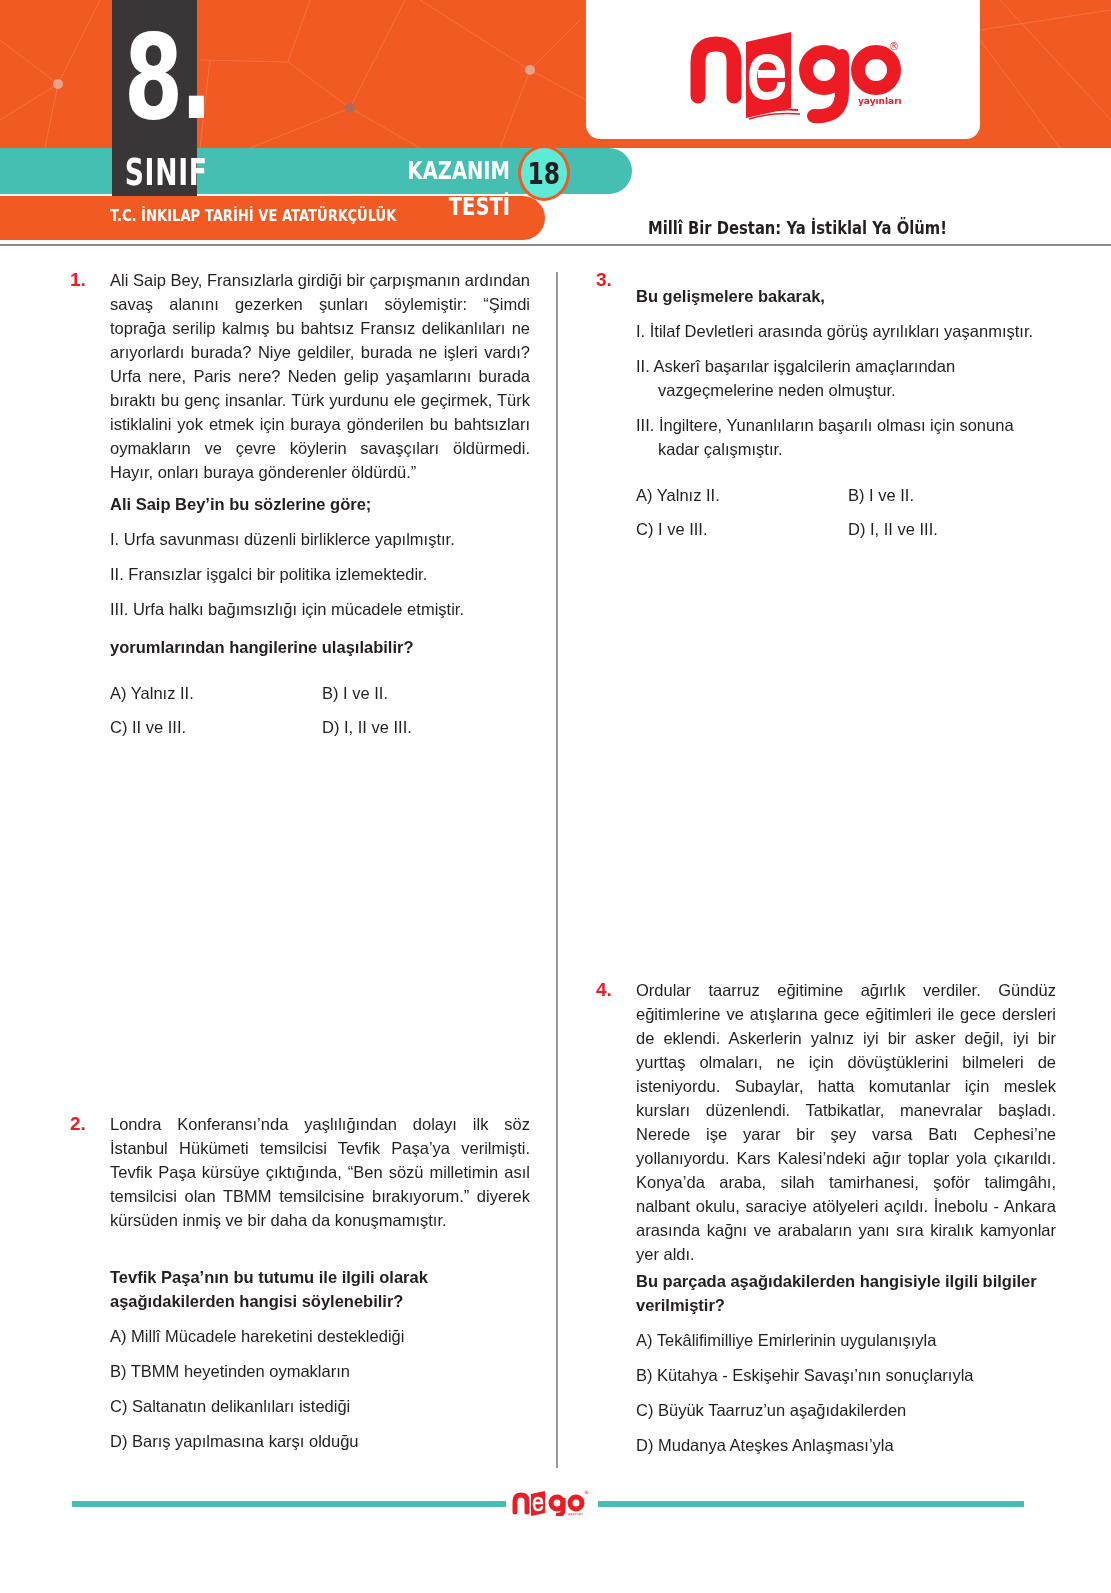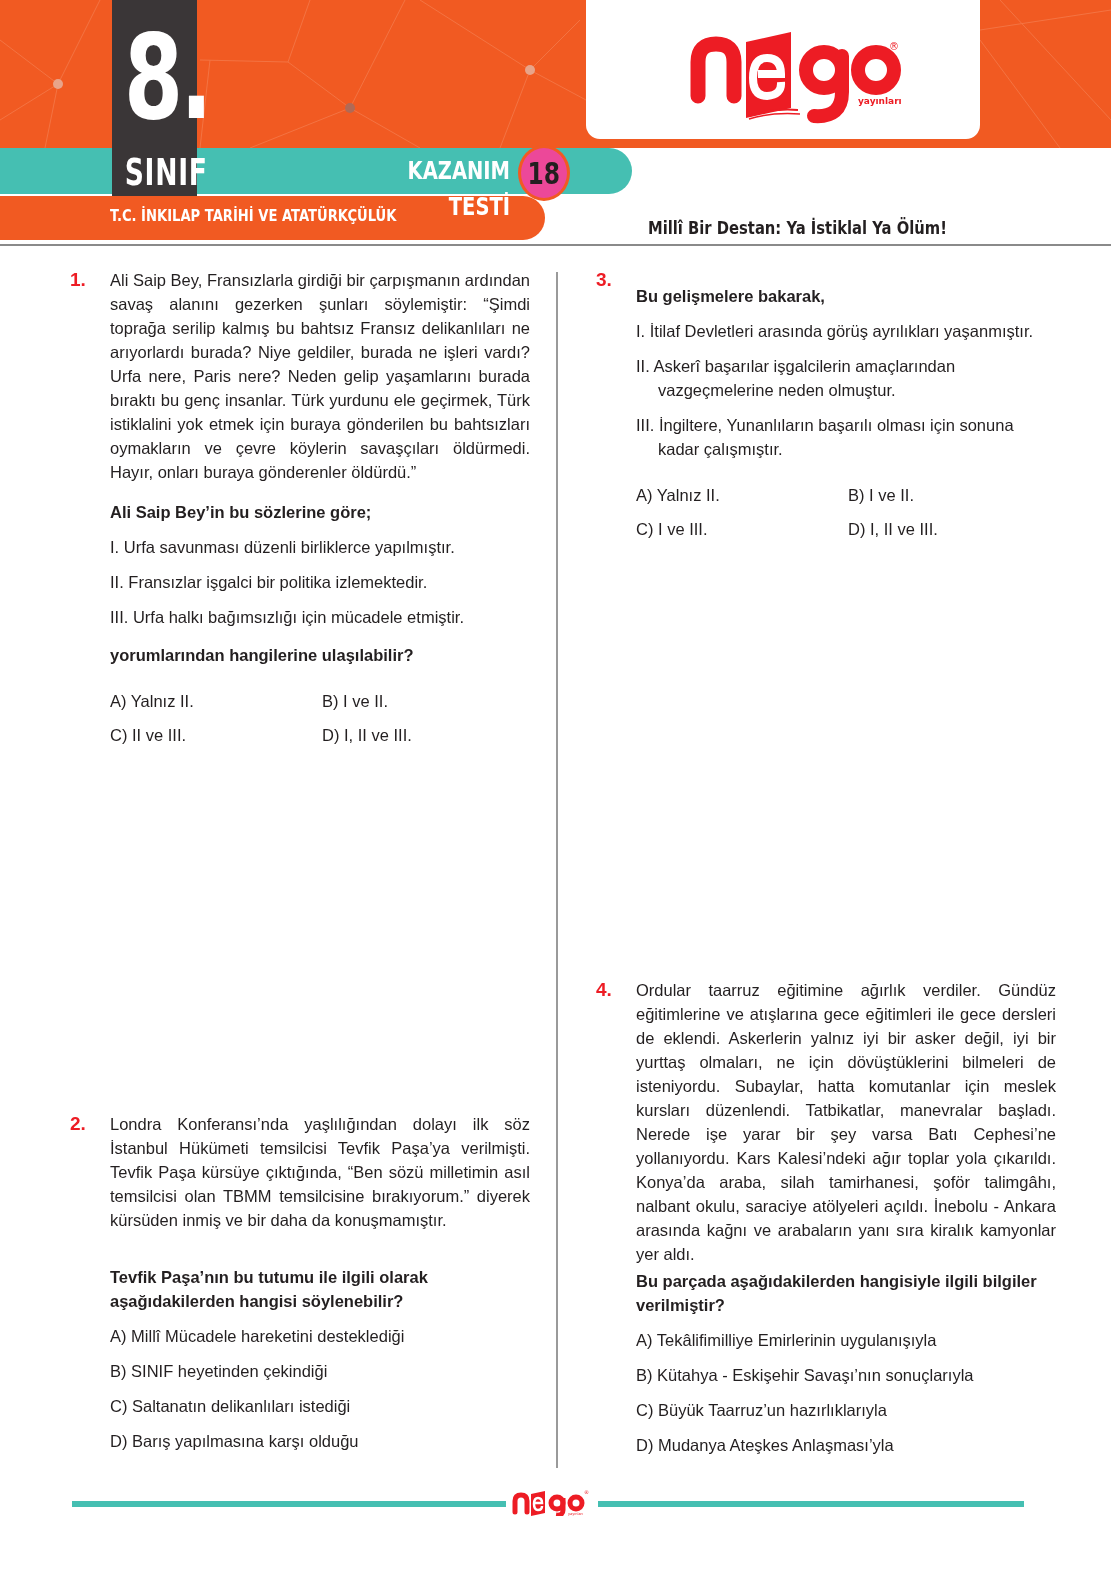--- a/index.html
+++ b/index.html
@@ -8,21 +8,21 @@
 
   
   .hdr-orange { position: absolute; left: 0; top: 0; width: 1111px; height: 148px; background: #f15a22; overflow: hidden; }
   .hdr-orange svg { position: absolute; left: 0; top: 0; }
   .teal-band { position: absolute; left: 0; top: 148px; width: 632px; height: 46px; background: #45bfb2; border-radius: 0 23px 23px 0; }
   .orange-band { position: absolute; left: 0; top: 196px; width: 545px; height: 44px; background: #f15a22; border-radius: 0 22px 22px 0; }
   .grade-box { position: absolute; left: 112px; top: 0; width: 85px; height: 196px; background: #3a3637; }
   .grade-num { position: absolute; left: 112px; top: 18px; width: 85px; text-align: center; color: #fff; font-family: "DejaVu Sans", sans-serif; font-weight: bold; font-size: 118px; line-height: 118px; transform: scaleX(0.72); letter-spacing: -4px; }
   .grade-sinif { position: absolute; left: 112px; top: 150px; width: 85px; text-align: center; color: #fff; font-family: "DejaVu Sans", sans-serif; font-weight: bold; font-size: 38px; line-height: 44px; transform: scaleX(0.7); letter-spacing: 1px; }
   .test-title { position: absolute; left: 300px; top: 153px; width: 210px; text-align: right; color: #fff; font-family: "DejaVu Sans", sans-serif; font-weight: bold; font-size: 25px; line-height: 36px; transform: scaleX(0.78); transform-origin: right center; }
-  .test-num-circle { position: absolute; left: 518px; top: 145px; width: 52px; height: 56px; background: #ec4899; border: 3px solid #f15a22; border-radius: 50%; display: flex; align-items: center; justify-content: center; text-align: center; }
+  .test-num-circle { position: absolute; left: 518px; top: 145px; width: 52px; height: 56px; background: #5eead4; border: 3px solid #f15a22; border-radius: 50%; display: flex; align-items: center; justify-content: center; text-align: center; }
   .test-num { color: #231f20; font-family: "DejaVu Sans", sans-serif; font-weight: bold; font-size: 30px; transform: scaleX(0.78); }
   .subject { position: absolute; left: 110px; top: 204px; color: #fff; font-family: "DejaVu Sans", sans-serif; font-weight: bold; font-size: 16px; line-height: 24px; transform: scaleX(0.82); transform-origin: left center; }
   .logo-card { position: absolute; left: 586px; top: 0; width: 394px; height: 139px; background: #fff; border-radius: 0 0 14px 14px; }
   .unit-title { position: absolute; left: 648px; top: 216px; color: #231f20; font-family: "DejaVu Sans", sans-serif; font-weight: bold; font-size: 18px; line-height: 24px; transform: scaleX(0.82); transform-origin: left center; white-space: nowrap; }
   .hdr-rule { position: absolute; left: 0; top: 244px; width: 1111px; height: 2px; background: #8a8a8a; }
 
   
   .col-divider { position: absolute; left: 556px; top: 272px; width: 2px; height: 1196px; background: #9a9a9a; }
   .q { position: absolute; width: 420px; font-size: 16.5px; line-height: 24px; }
   .q-num { position: absolute; left: -40px; top: 0; color: #ed1c24; font-weight: bold; font-size: 19px; line-height: 24px; }
@@ -97,40 +97,40 @@
 </div>
 <div class="subject">T.C. İNKILAP TARİHİ VE ATATÜRKÇÜLÜK</div>
 <div class="unit-title">Millî Bir Destan: Ya İstiklal Ya Ölüm!</div>
 <div class="hdr-rule"></div>
 
 <div class="col-divider"></div>
 
 <div class="q" style="left:110px; top:268px;">
   <div class="q-num">1.</div>
   <div class="stem">Ali Saip Bey, Fransızlarla girdiği bir çarpışmanın ardından savaş alanını gezerken şunları söylemiştir: “Şimdi toprağa serilip kalmış bu bahtsız Fransız delikanlıları ne arıyorlardı burada? Niye geldiler, burada ne işleri vardı? Urfa nere, Paris nere? Neden gelip yaşamlarını burada bıraktı bu genç insanlar. Türk yurdunu ele geçirmek, Türk istiklalini yok etmek için buraya gönderilen bu bahtsızları oymakların ve çevre köylerin savaşçıları öldürmedi. Hayır, onları buraya gönderenler öldürdü.”</div>
-  <div class="prompt" style="margin-top:16px;">Ali Saip Bey’in bu sözlerine göre;</div>
+  <div class="prompt" style="margin-top:8px;">Ali Saip Bey’in bu sözlerine göre;</div>
   <div class="item">I.  Urfa savunması düzenli birliklerce yapılmıştır.</div>
   <div class="item">II.  Fransızlar işgalci bir politika izlemektedir.</div>
   <div class="item">III. Urfa halkı bağımsızlığı için mücadele etmiştir.</div>
   <div class="prompt">yorumlarından hangilerine ulaşılabilir?</div>
   <div class="options-grid">
     <div>A) Yalnız II.</div>
     <div>B) I ve II.</div>
     <div>C) II ve III.</div>
     <div>D) I, II ve III.</div>
   </div>
 </div>
 
 <div class="q" style="left:110px; top:1112px;">
   <div class="q-num">2.</div>
   <div class="stem">Londra Konferansı’nda yaşlılığından dolayı ilk söz İstanbul Hükümeti temsilcisi Tevfik Paşa’ya verilmişti. Tevfik Paşa kürsüye çıktığında, “Ben sözü milletimin asıl temsilcisi olan TBMM temsilcisine bırakıyorum.” diyerek kürsüden inmiş ve bir daha da konuşmamıştır.</div>
   <div class="prompt" style="margin-top:33px;">Tevfik Paşa’nın bu tutumu ile ilgili olarak  aşağıdakilerden hangisi söylenebilir?</div>
   <div class="options-list">
     <div class="opt">A) Millî Mücadele hareketini desteklediği</div>
-    <div class="opt">B) SINIF heyetinden çekindiği</div>
+    <div class="opt">B) TBMM heyetinden oymakların</div>
     <div class="opt">C) Saltanatın delikanlıları istediği</div>
     <div class="opt">D) Barış yapılmasına karşı olduğu</div>
   </div>
 </div>
 
 <div class="q" style="left:636px; top:268px;">
   <div class="q-num">3.</div>
   <div class="prompt" style="margin-top:16px;">Bu gelişmelere bakarak,</div>
   <div class="item">I.  İtilaf Devletleri arasında görüş ayrılıkları yaşanmıştır.</div>
   <div class="item">II.  Askerî başarılar işgalcilerin amaçlarından vazgeçmelerine neden olmuştur.</div>
@@ -143,21 +143,21 @@
   </div>
 </div>
 
 <div class="q" style="left:636px; top:978px;">
   <div class="q-num">4.</div>
   <div class="stem">Ordular taarruz eğitimine ağırlık verdiler. Gündüz eğitimlerine ve atışlarına gece eğitimleri ile gece dersleri de eklendi. Askerlerin yalnız iyi bir asker değil, iyi bir yurttaş olmaları, ne için dövüştüklerini bilmeleri de isteniyordu. Subaylar, hatta komutanlar için meslek kursları düzenlendi. Tatbikatlar, manevralar başladı. Nerede işe yarar bir şey varsa Batı Cephesi’ne yollanıyordu. Kars Kalesi’ndeki ağır toplar yola çıkarıldı. Konya’da araba, silah tamirhanesi, şoför talimgâhı, nalbant okulu, saraciye atölyeleri açıldı. İnebolu - Ankara arasında kağnı ve arabaların yanı sıra kiralık kamyonlar yer aldı.</div>
   <div class="prompt" style="margin-top:3px;">Bu parçada aşağıdakilerden hangisiyle ilgili bilgiler verilmiştir?</div>
   <div class="options-list">
     <div class="opt">A) Tekâlifimilliye Emirlerinin uygulanışıyla</div>
     <div class="opt">B) Kütahya - Eskişehir Savaşı’nın sonuçlarıyla</div>
-    <div class="opt">C) Büyük Taarruz’un hazırlıklarıyla</div>
+    <div class="opt">C) Büyük Taarruz’un aşağıdakilerden</div>
     <div class="opt">D) Mudanya Ateşkes Anlaşması’yla</div>
   </div>
 </div>
 
 <div class="foot-line" style="left:72px; width:434px;"></div>
 <div class="foot-line" style="left:598px; width:426px;"></div>
 <svg style="position:absolute; left:512px; top:1484px;" width="82" height="32" viewBox="0 0 82 32">
   <path d="M3 28 V17 Q3 11 9 11 Q15 11 15 17 V28" stroke="#ed1c24" stroke-width="5" fill="none" stroke-linecap="round"></path>
   <path d="M19 10 L33 7 L33 29 L19 32 Z" fill="#ed1c24"></path>
   <path d="M30 22 Q30 26 26 26 Q22 26 22 20 Q22 14 26 14 Q30 14 30 19 H23" stroke="#fff" stroke-width="2.5" fill="none"></path>

